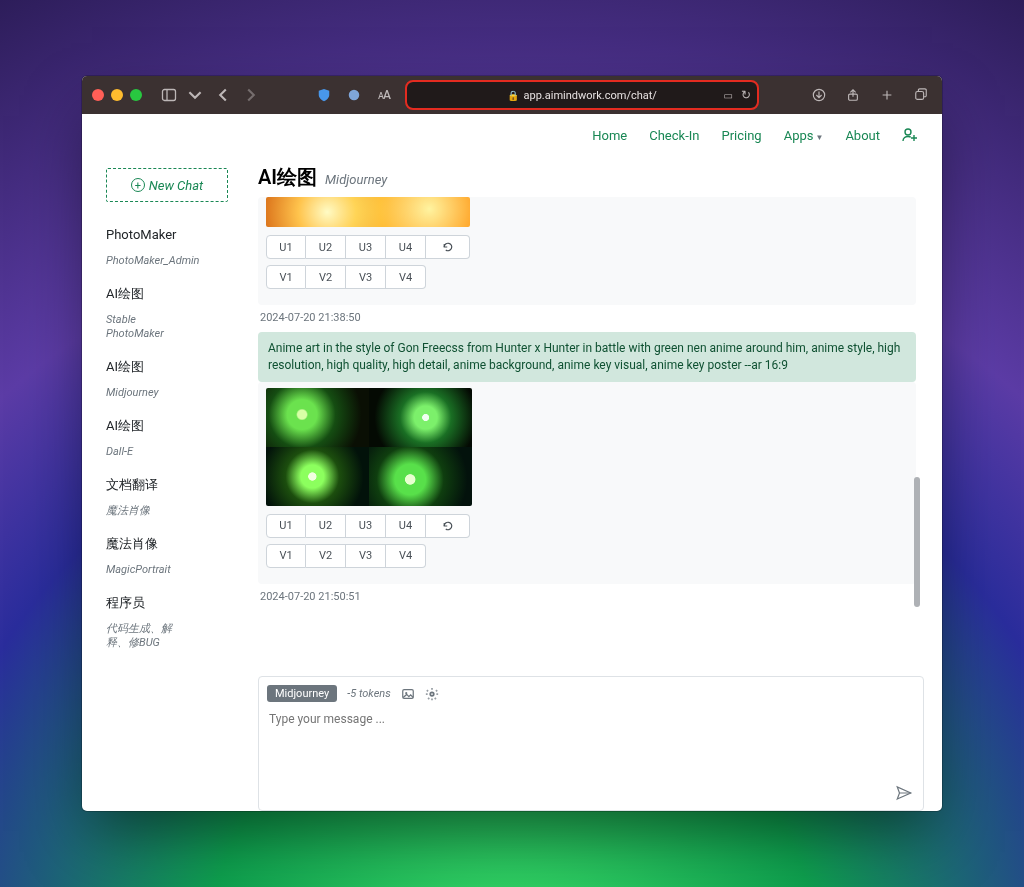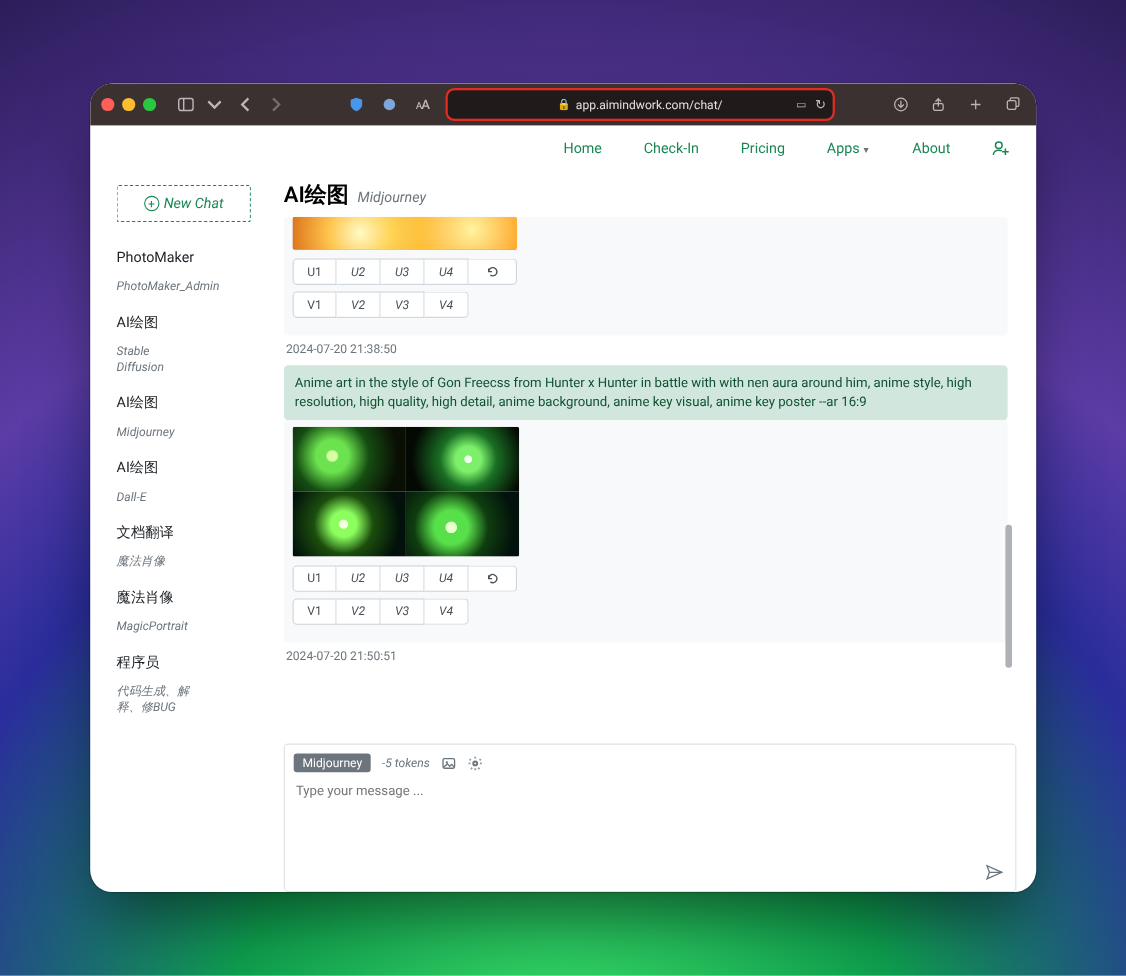--- a/index.html
+++ b/index.html
@@ -15,21 +15,21 @@
   }
   * { box-sizing: border-box; }
   html, body { margin:0; padding:0; width:100%; height:100%; font-family: -apple-system, BlinkMacSystemFont, "Segoe UI", Roboto, "Helvetica Neue", Arial, sans-serif; }
   body {
     background: radial-gradient(circle at 50% 110%, #3be06a 0%, #0e9f4e 28%, #2a2d9c 55%, #5c3ca6 70%, #2d1d5a 100%);
     display:flex; align-items:center; justify-content:center;
     min-height:100vh;
   }
   .safari-window {
     width: 860px; height: 735px;
-    border-radius: 20px; overflow:hidden;
+    border-radius: 5px; overflow:hidden;
     box-shadow: 0 30px 60px -10px rgba(0,0,0,.5), 0 0 0 1px rgba(0,0,0,.2);
     display:flex; flex-direction:column;
     background:#fff;
   }
   
   .titlebar { background: var(--titlebar); height: 38px; flex-shrink:0; display:flex; align-items:center; padding: 0 10px; gap:8px; color:#c9c3c3; position:relative; }
   .traffic-lights { display:flex; gap:7px; }
   .traffic-lights span { width:12px; height:12px; border-radius:50%; display:block; }
   .tl-red    { background:#ff5f57; }
   .tl-yellow { background:#febc2e; }
@@ -51,21 +51,21 @@
     gap:4px;
   }
   .urlbar .lock { font-size:10px; }
   .urlbar .refresh-ic { position:absolute; right:6px; top:50%; transform:translateY(-50%); font-size:12px; color:#bdb7b7; }
   .urlbar .ext-ic { position:absolute; right:24px; top:50%; transform:translateY(-50%); font-size:10px; color:#bdb7b7; }
   .tb-right { display:flex; gap:12px; align-items:center; }
   .shield-ic, .cloud-ic { color:#7fa6d9; }
 
   
   .content { flex:1 1 auto; display:flex; flex-direction:column; min-height:0; }
-  .topnav { height:42px; border-bottom:0; display:flex; align-items:center; justify-content:flex-end; padding-right:24px; gap:38px; font-size:13px; }
+  .topnav { height:42px; border-bottom:0; display:flex; align-items:center; justify-content:flex-end; padding-right:24px; gap:22px; font-size:13px; }
   .topnav a { color:var(--accent); text-decoration:none; }
   .topnav .dropdown-caret { font-size:8px; margin-left:2px; color:var(--muted); }
   .topnav .person-ic { color:var(--accent); }
 
   .body { flex:1 1 auto; display:flex; min-height:0; }
   .sidebar { width:158px; flex-shrink:0; padding: 12px 12px 0 24px; font-size:13px; }
   .new-chat-btn { border:1px dashed var(--accent); color:var(--accent); height:34px; display:flex; align-items:center; justify-content:center; gap:4px; border-radius:2px; margin-bottom:18px; font-style:italic; font-size:13px; }
   .new-chat-plus { width:14px; height:14px; border:1.2px solid var(--accent); border-radius:50%; display:inline-flex; align-items:center; justify-content:center; font-style:normal; font-size:11px; line-height:1; }
   .side-item { padding: 7px 0 11px 0; line-height:1.25; border-bottom:0; cursor:pointer; }
   .side-item .title { display:block; font-size:13px; color:var(--text); }
@@ -94,21 +94,21 @@
       radial-gradient(circle at 30% 50%, #fffac2 0%, #ffb347 20%, #b85418 42%, #2a0d00 70%),
       radial-gradient(circle at 80% 40%, #fff3a0 0%, #ff9a1f 30%, #8a3908 65%);
     background-blend-mode: screen;
     border-radius:2px; margin-bottom:8px; width:204px;
   }
 
   .btn-row { display:flex; gap:0; margin-bottom:6px; }
   .btn { border:1px solid #ced4da; background:#fff; height:24px; width:40px; font-size:11px; color:#495057; display:flex; align-items:center; justify-content:center; cursor:pointer; }
   .btn:first-child { border-top-left-radius:4px; border-bottom-left-radius:4px; }
   .btn:last-child  { border-top-right-radius:4px; border-bottom-right-radius:4px; }
-  .btn + .btn { border-left:none;font-style:italic; }
+  .btn + .btn { border-left:none; }
   .btn.redo-cell { width:44px; }
 
   .prompt-bubble { background:var(--prompt-bg); border-radius:4px; padding:8px 10px; font-size:12px; color:#0f5132; line-height:1.4; }
 
   .img-grid { display:grid; grid-template-columns:1fr 1fr; grid-template-rows:1fr 1fr; width:206px; height:118px; gap:0; margin-bottom:8px; border-radius:2px; overflow:hidden; }
   .cell { position:relative; overflow:hidden; }
   .q1 { background: radial-gradient(circle at 35% 45%, #d8ffa6 0 6%, #6be24e 8% 20%, #154d12 45%, #0a0f04 80%); }
   .q2 { background: radial-gradient(circle at 55% 50%, #effff0 0 5%, #7cf06b 6% 18%, #1a6f24 40%, #040a03 80%); }
   .q3 { background: radial-gradient(circle at 45% 50%, #f2ffe0 0 6%, #8cff5e 7% 18%, #1c4e0e 42%, #02120a 80%); }
   .q4 { background: radial-gradient(circle at 40% 55%, #e8ffd0 0 7%, #58e04a 8% 22%, #0f3e0f 48%, #03120c 82%); }
@@ -229,21 +229,21 @@
           <span>New Chat</span>
         </div>
 
         <div class="side-item">
           <span class="title">PhotoMaker</span>
           <span class="sub">PhotoMaker_Admin</span>
         </div>
         <div class="side-item">
           <span class="title">AI绘图</span>
           <span class="sub" style="white-space:pre-line;">Stable
-Diffusion</span>
+PhotoMaker</span>
         </div>
         <div class="side-item">
           <span class="title">AI绘图</span>
           <span class="sub">Midjourney</span>
         </div>
         <div class="side-item">
           <span class="title">AI绘图</span>
           <span class="sub">Dall-E</span>
         </div>
         <div class="side-item">
@@ -287,21 +287,21 @@
               <div class="btn-row">
                 <div class="btn">V1</div>
                 <div class="btn">V2</div>
                 <div class="btn">V3</div>
                 <div class="btn">V4</div>
               </div>
             </div>
             <div class="timestamp">2024-07-20 21:38:50</div>
 
             <div class="prompt-bubble">
-              <span>Anime art in the style of Gon Freecss from Hunter x Hunter in battle with with nen aura around him, anime style, high resolution, high quality, high detail, anime background, anime key visual, anime key poster --ar 16:9</span>
+              <span>Anime art in the style of Gon Freecss from Hunter x Hunter in battle with green nen anime around him, anime style, high resolution, high quality, high detail, anime background, anime key visual, anime key poster --ar 16:9</span>
             </div>
 
             <div class="msg-block">
               <div class="img-grid">
                 <div class="cell q1"></div>
                 <div class="cell q2"></div>
                 <div class="cell q3"></div>
                 <div class="cell q4"></div>
               </div>
               <div class="btn-row">

